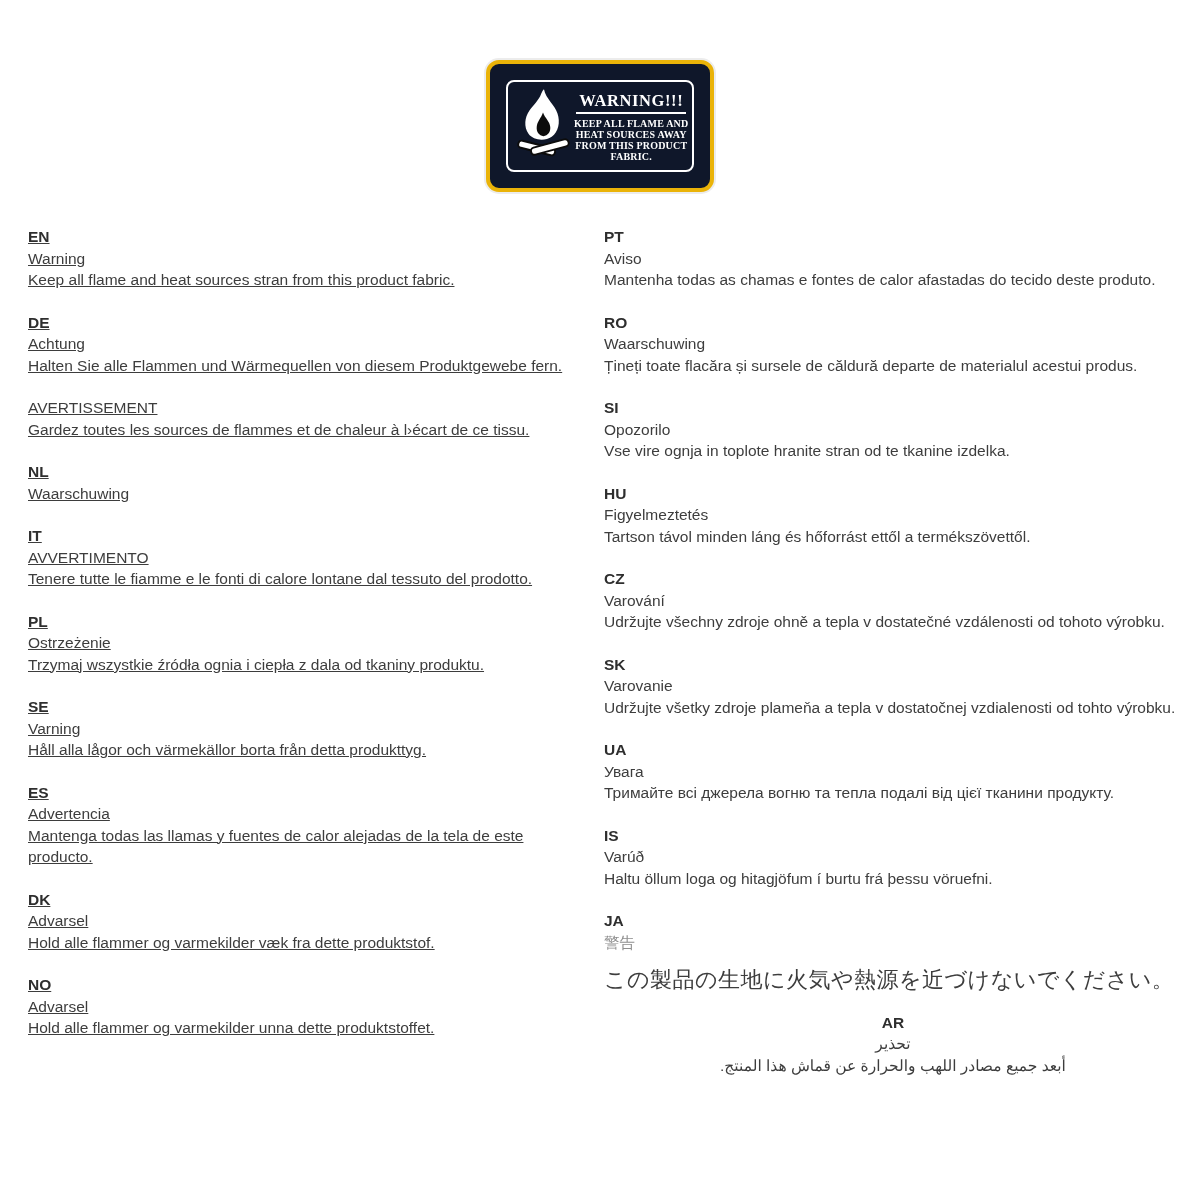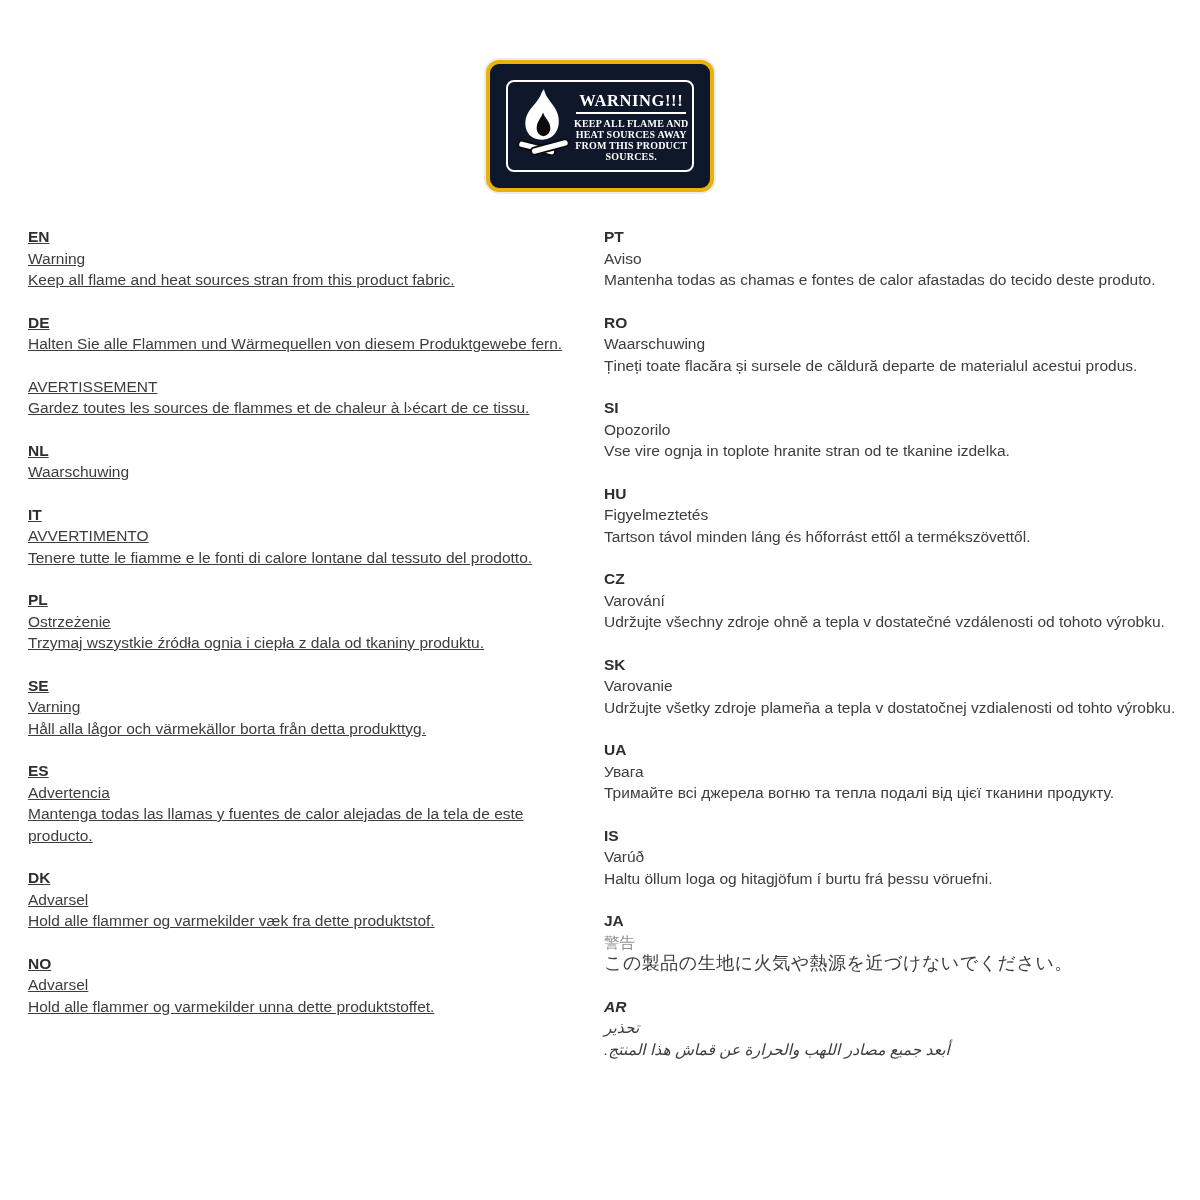--- a/index.html
+++ b/index.html
@@ -21,23 +21,23 @@
   .badge-title {
     display:inline-block; font-weight:bold; font-size:16.5px; letter-spacing:0.6px;
     border-bottom:2px solid #fff; padding:0 3px 1px; margin-bottom:4px; white-space:nowrap;
   }
   .badge-sub div { font-size:10px; font-weight:bold; line-height:11px; letter-spacing:0.2px; white-space:nowrap; }
   .columns { display:flex; margin:34px 0 0 28px; }
   .col-left  { width:558px; flex:0 0 558px;text-decoration:underline; }
   .col-right { width:578px; flex:0 0 578px; margin-left:18px; }
   .lang-section { margin:0 0 21px 0; font-size:15.5px; line-height:21.5px; }
   .lang-section .code { font-weight:bold; color:#2e2e2e; }
-  .lang-section.rtl { direction:rtl; text-align:left;font-style:italic; }
+  .lang-section.rtl { direction:rtl; text-align:center; }
   .lang-section.ja .title { color:#8f8f8f; }
-  .lang-section.ja .body { font-size:18px; letter-spacing:0.5px; }
+  .lang-section.ja .body { font-size:22px; letter-spacing:0.5px;margin-top:16px; }
 </style>
 </head>
 <body>
 
 <div class="page">
 
   <div class="badge-row">
     <div class="badge-outer">
       <div class="badge-inner">
         <span class="flame-wrap">
@@ -49,37 +49,38 @@
               <rect x="34" y="114" width="80" height="15" rx="7" fill="#ffffff" stroke="#0c0c0c" stroke-width="4" transform="rotate(-15 74 121)"></rect>
             </g>
           </svg>
         </span>
         <div class="badge-text">
           <div class="badge-title">WARNING!!!</div>
           <div class="badge-sub">
               <div>KEEP ALL FLAME AND</div>
               <div>HEAT SOURCES AWAY</div>
               <div>FROM THIS PRODUCT</div>
-              <div>SOURCES.</div>
+              <div>FABRIC.</div>
             </div>
         </div>
       </div>
     </div>
   </div>
 
   <div class="columns">
     <div class="col-left">
   <section class="lang-section">
     <div class="code">EN</div>
     <div class="title">Warning</div>
     <div class="body">Keep all flame and heat sources stran from this product fabric.</div>
   </section>
 
   <section class="lang-section">
     <div class="code">DE</div>
+    <div class="title">Achtung</div>
     <div class="body">Halten Sie alle Flammen und Wärmequellen von diesem Produktgewebe fern.</div>
   </section>
 
   <section class="lang-section">
     <div class="title">AVERTISSEMENT</div>
     <div class="body">Gardez toutes les sources de flammes et de chaleur à l›écart de ce tissu.</div>
   </section>
 
   <section class="lang-section">
     <div class="code">NL</div>

